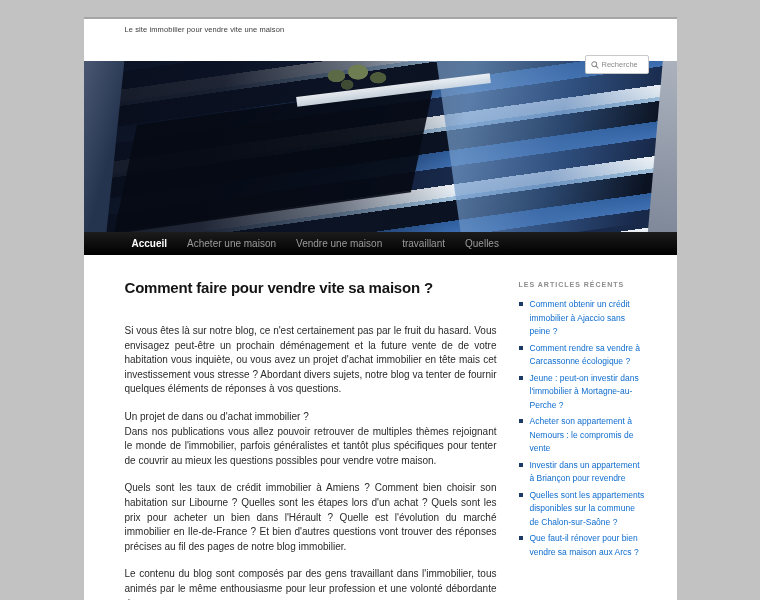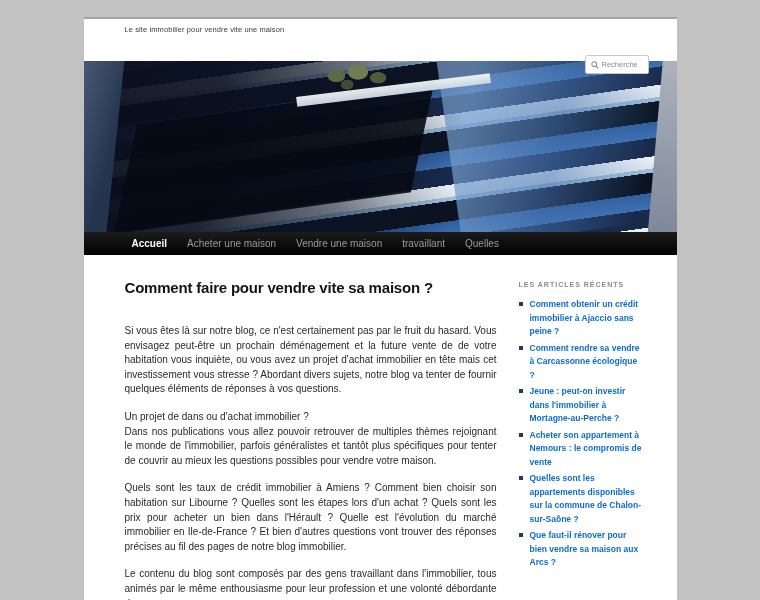--- a/index.html
+++ b/index.html
@@ -114,21 +114,21 @@
     margin:2px 0 10px;font-size:7px;font-weight:bold;color:#8c8c8c;
     letter-spacing:1px;
   }
   .sidebar ul{list-style:none;margin:0;padding:0 0 0 11px;}
   .sidebar li{position:relative;margin:0 0 3px;}
   .sidebar li::before{
     content:"";position:absolute;left:-11px;top:4px;width:4px;height:4px;
     background:#1c3a68;
   }
   .sidebar a{
-    display:block;font-size:8.5px;font-weight:bold;color:#0e6cce;
+    display:block;font-size:8.5px;font-weight:normal;color:#0e6cce;
     line-height:13.5px;text-decoration:none;
   }
 </style>
 </head>
 <body>
 
 <div class="page">
 
   <header class="header">
     <div class="site-desc">Le site immobilier pour vendre vite une maison</div>
@@ -180,20 +180,23 @@
           <li>
             <a href="#">Comment rendre sa vendre à Carcassonne écologique ?</a>
           </li>
           <li>
             <a href="#">Jeune : peut-on investir dans l'immobilier à Mortagne-au-Perche ?</a>
           </li>
           <li>
             <a href="#">Acheter son appartement à Nemours : le compromis de vente</a>
           </li>
           <li>
+            <a href="#">Investir dans un appartement à Briançon pour revendre</a>
+          </li>
+          <li>
             <a href="#">Quelles sont les appartements disponibles sur la commune de Chalon-sur-Saône ?</a>
           </li>
           <li>
             <a href="#">Que faut-il rénover pour bien vendre sa maison aux Arcs ?</a>
           </li>
         </ul>
     </aside>
   </div>
 
 </div>

